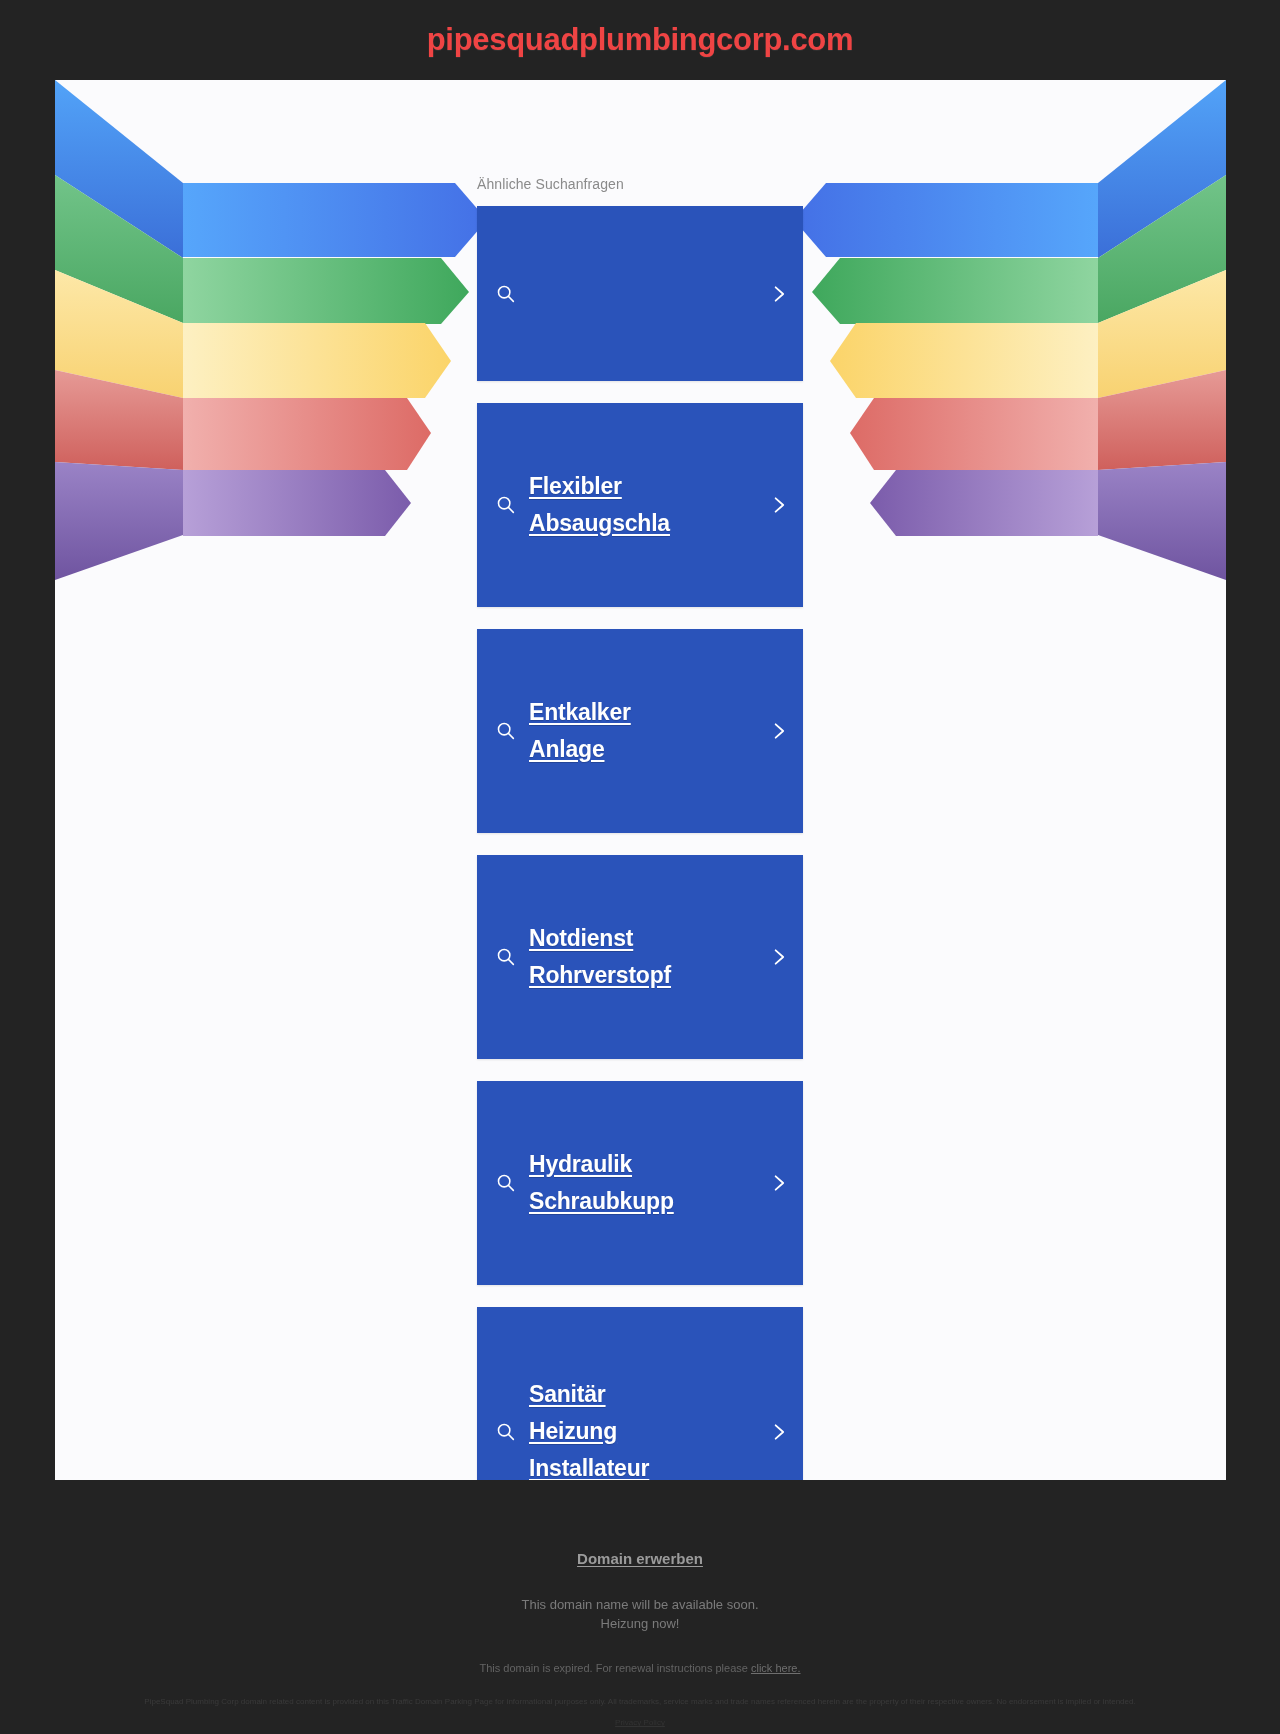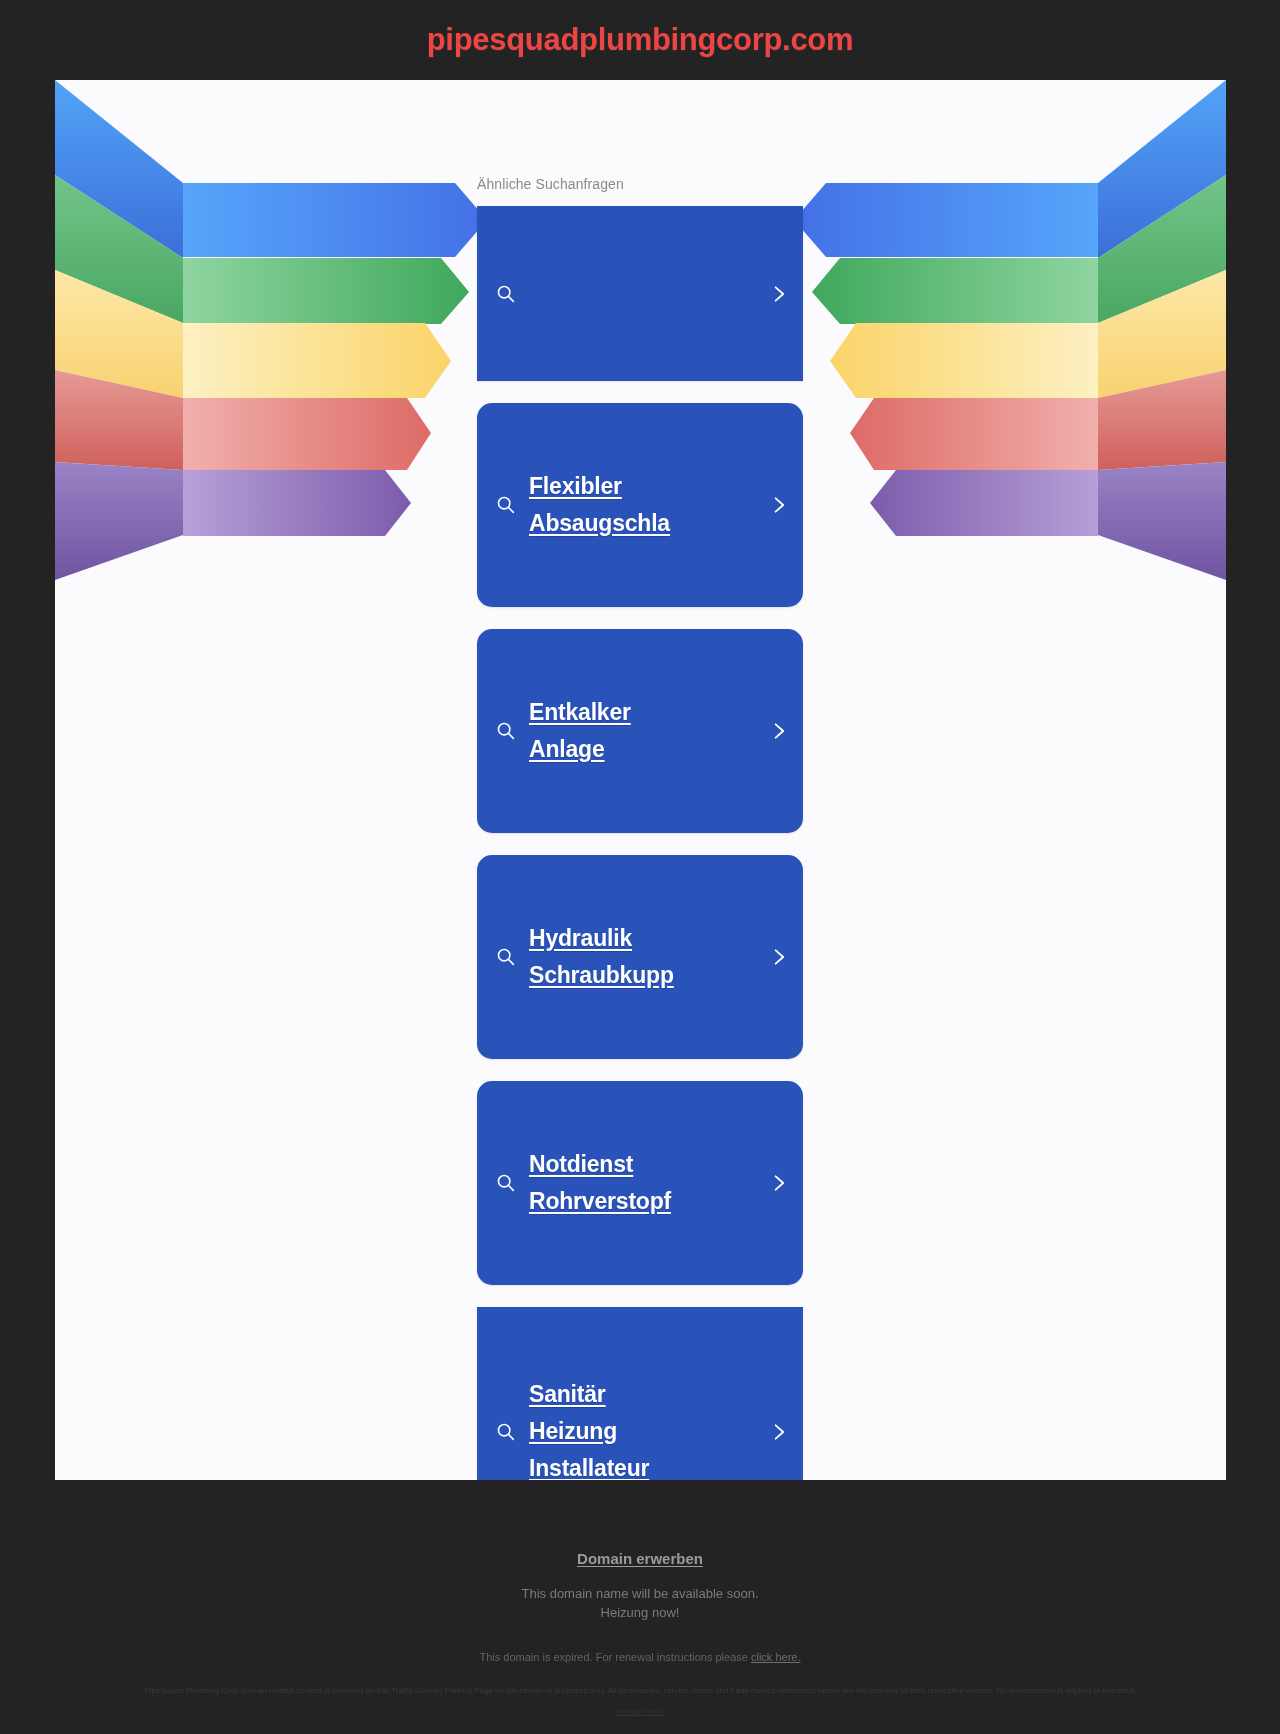--- a/index.html
+++ b/index.html
@@ -90,21 +90,21 @@
     width: 326px;
     background: #2a53ba;
     display: flex;
     align-items: center;
     padding: 0 18px 0 52px;
     cursor: pointer;
     box-shadow: 0 1px 2px rgba(0,0,0,0.10);
     text-decoration: none;
   }
   .card-h1 { height: 175px; }
-  .card-h2 { height: 204px; border-radius: 15px; }
+  .card-h2 { height: 204px; }
   .card-h3 { height: 249px; }
 
   .magnifier {
     position: absolute;
     left: 18px;
     top: 50%;
     transform: translateY(-50%);
     width: 22px;
     height: 22px;
     display: block;
@@ -145,21 +145,21 @@
     font-weight: bold;
     text-decoration: underline;
     text-underline-offset: 2px;
     margin-bottom: 13px;
     cursor: pointer;
   }
   .avail-text {
     color: #7b7b7b;
     font-size: 13px;
     line-height: 1.45;
-    margin: 5px 0 28px 0;
+    margin: 16px 0 28px 0;
   }
   .expired-line {
     color: #636363;
     font-size: 11px;
     margin: 0 0 22px 0;
   }
   .expired-line a {
     color: #6f6f6f;
     text-decoration: underline;
     cursor: pointer;
@@ -349,36 +349,36 @@
             <polyline points="8,4 17,12 8,20" stroke="#ffffff" stroke-width="2.2" stroke-linecap="round" stroke-linejoin="round"></polyline>
           </svg>
         </a>
 
         <a class="search-card card-h2" href="#">
           <svg class="magnifier" viewBox="0 0 24 24" fill="none">
             <circle cx="10" cy="10" r="6.2" stroke="#ffffff" stroke-width="1.7"></circle>
             <line x1="14.6" y1="14.6" x2="20" y2="20" stroke="#ffffff" stroke-width="1.7" stroke-linecap="round"></line>
           </svg>
           <div class="card-text">
+            <span>Notdienst</span>
+            <span>Rohrverstopf</span>
+          </div>
+          <svg class="chevron" viewBox="0 0 24 24" fill="none">
+            <polyline points="8,4 17,12 8,20" stroke="#ffffff" stroke-width="2.2" stroke-linecap="round" stroke-linejoin="round"></polyline>
+          </svg>
+        </a>
+
+        <a class="search-card card-h2" href="#">
+          <svg class="magnifier" viewBox="0 0 24 24" fill="none">
+            <circle cx="10" cy="10" r="6.2" stroke="#ffffff" stroke-width="1.7"></circle>
+            <line x1="14.6" y1="14.6" x2="20" y2="20" stroke="#ffffff" stroke-width="1.7" stroke-linecap="round"></line>
+          </svg>
+          <div class="card-text">
             <span>Hydraulik</span>
             <span>Schraubkupp</span>
-          </div>
-          <svg class="chevron" viewBox="0 0 24 24" fill="none">
-            <polyline points="8,4 17,12 8,20" stroke="#ffffff" stroke-width="2.2" stroke-linecap="round" stroke-linejoin="round"></polyline>
-          </svg>
-        </a>
-
-        <a class="search-card card-h2" href="#">
-          <svg class="magnifier" viewBox="0 0 24 24" fill="none">
-            <circle cx="10" cy="10" r="6.2" stroke="#ffffff" stroke-width="1.7"></circle>
-            <line x1="14.6" y1="14.6" x2="20" y2="20" stroke="#ffffff" stroke-width="1.7" stroke-linecap="round"></line>
-          </svg>
-          <div class="card-text">
-            <span>Notdienst</span>
-            <span>Rohrverstopf</span>
           </div>
           <svg class="chevron" viewBox="0 0 24 24" fill="none">
             <polyline points="8,4 17,12 8,20" stroke="#ffffff" stroke-width="2.2" stroke-linecap="round" stroke-linejoin="round"></polyline>
           </svg>
         </a>
 
         <a class="search-card card-h3" href="#">
           <svg class="magnifier" viewBox="0 0 24 24" fill="none">
             <circle cx="10" cy="10" r="6.2" stroke="#ffffff" stroke-width="1.7"></circle>
             <line x1="14.6" y1="14.6" x2="20" y2="20" stroke="#ffffff" stroke-width="1.7" stroke-linecap="round"></line>

